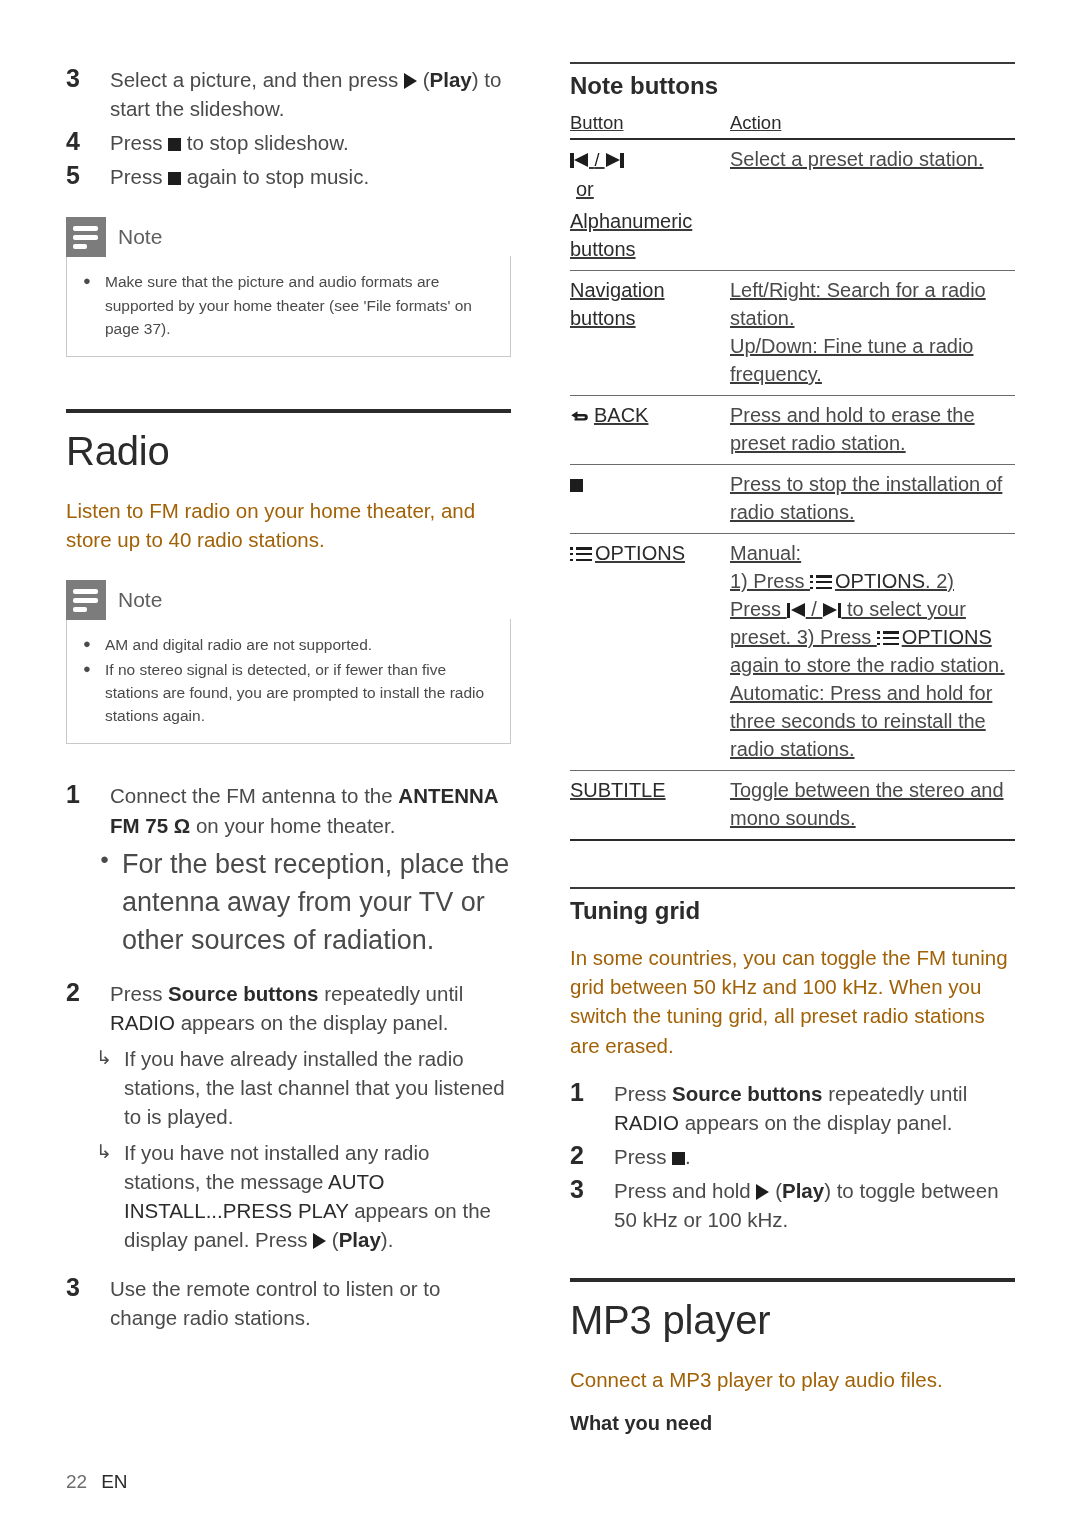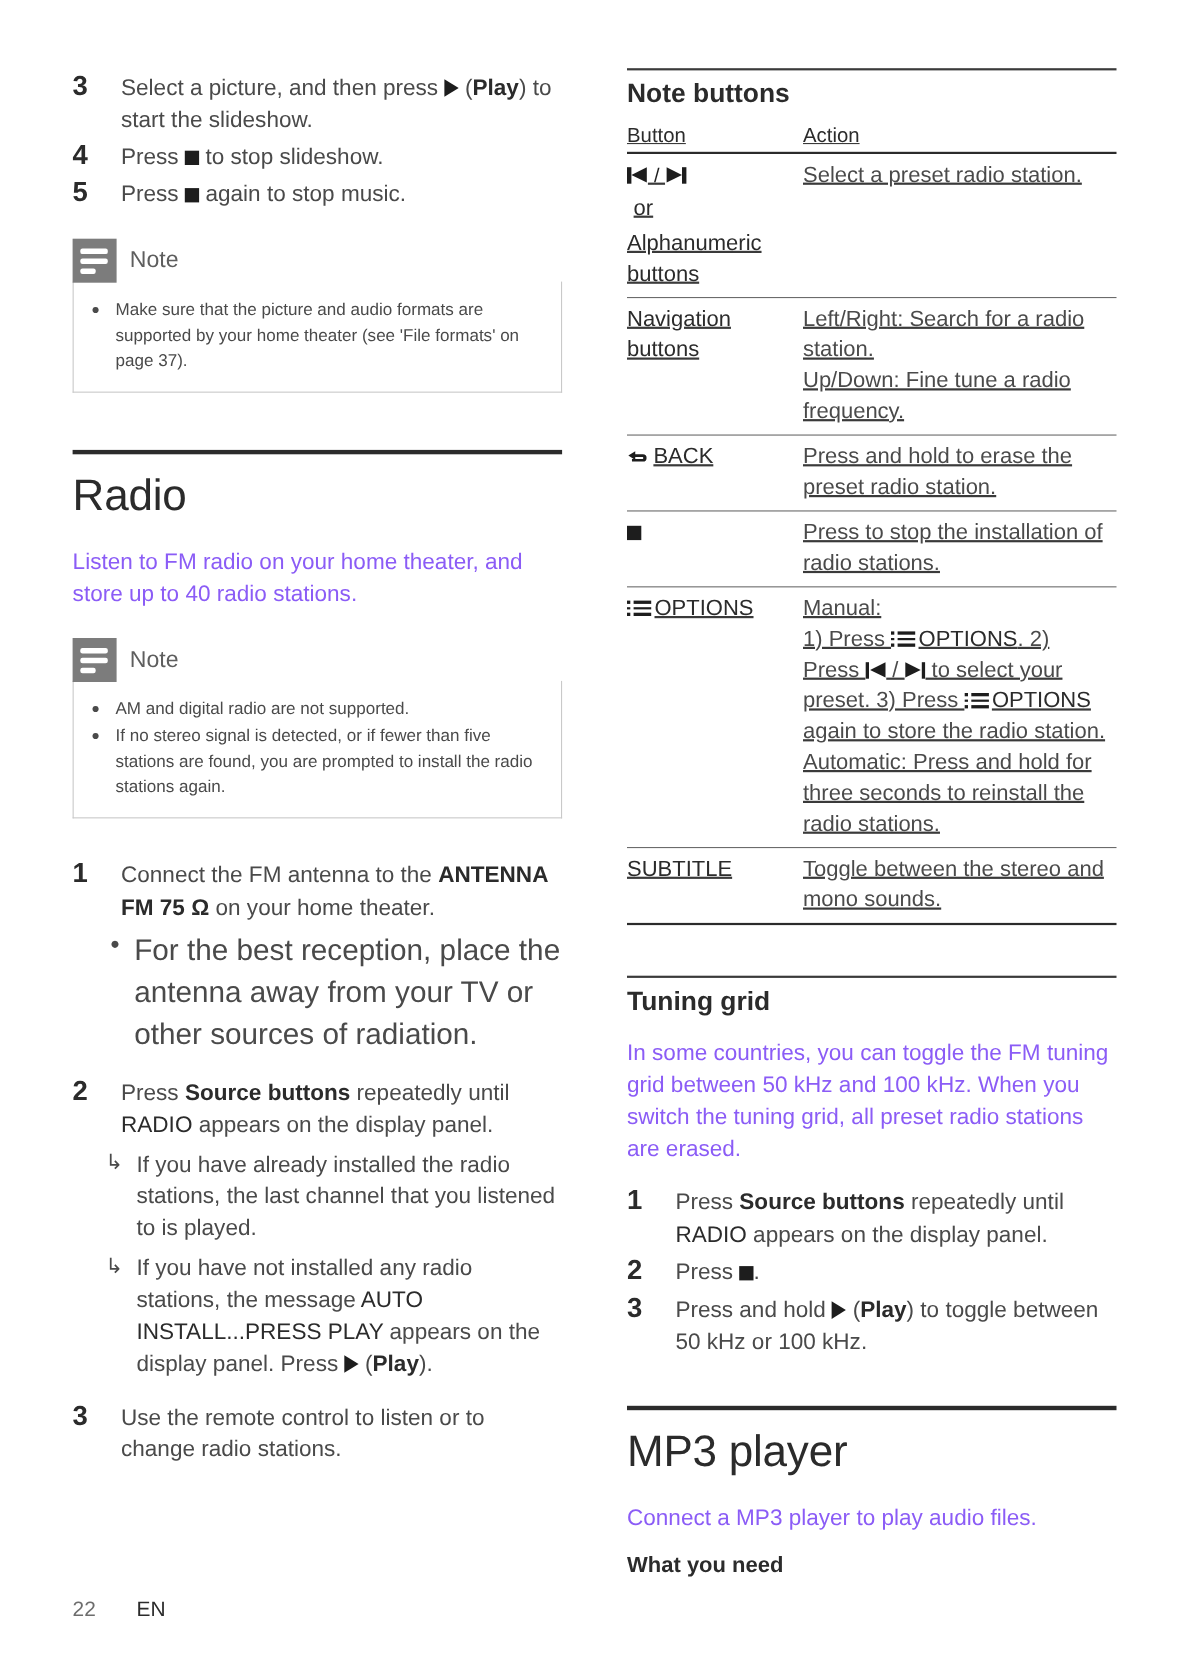--- a/index.html
+++ b/index.html
@@ -154,21 +154,21 @@
   }
   .h3 {
     font-size: 20px;
     font-weight: bold;
     color: #2b2b2b;
     margin: 18px 0 0 0;
   }
   .para {
     font-size: 20.5px;
     line-height: 1.42;
-    color: #8b5cf6;
+    color: #a16207;
     margin-top: 22px;
   }
   .para-sm { margin-top: 18px; }
 
   
   table.ptable {
     width: 100%;
     border-collapse: collapse;
     margin-top: 8px;
     text-decoration: underline;
@@ -267,24 +267,24 @@
     vertical-align: -3px;
     margin-right: 4px;
   }
 
   .opt-label { white-space: nowrap; color:#2b2b2b; }
 
   
   .footer {
     position: absolute;
     left: 66px;
-    bottom: 52px;
+    bottom: 34px;
     display: flex;
     align-items: baseline;
-    gap: 37px;
+    gap: 14px;
   }
   .footer .pg { font-size: 19px; color: #6d6d6d; }
   .footer .lang { font-size: 19px; color: #2b2b2b; }
 </style>
 </head>
 <body>
 
 <div class="page">
 
   <div class="col col-left">

